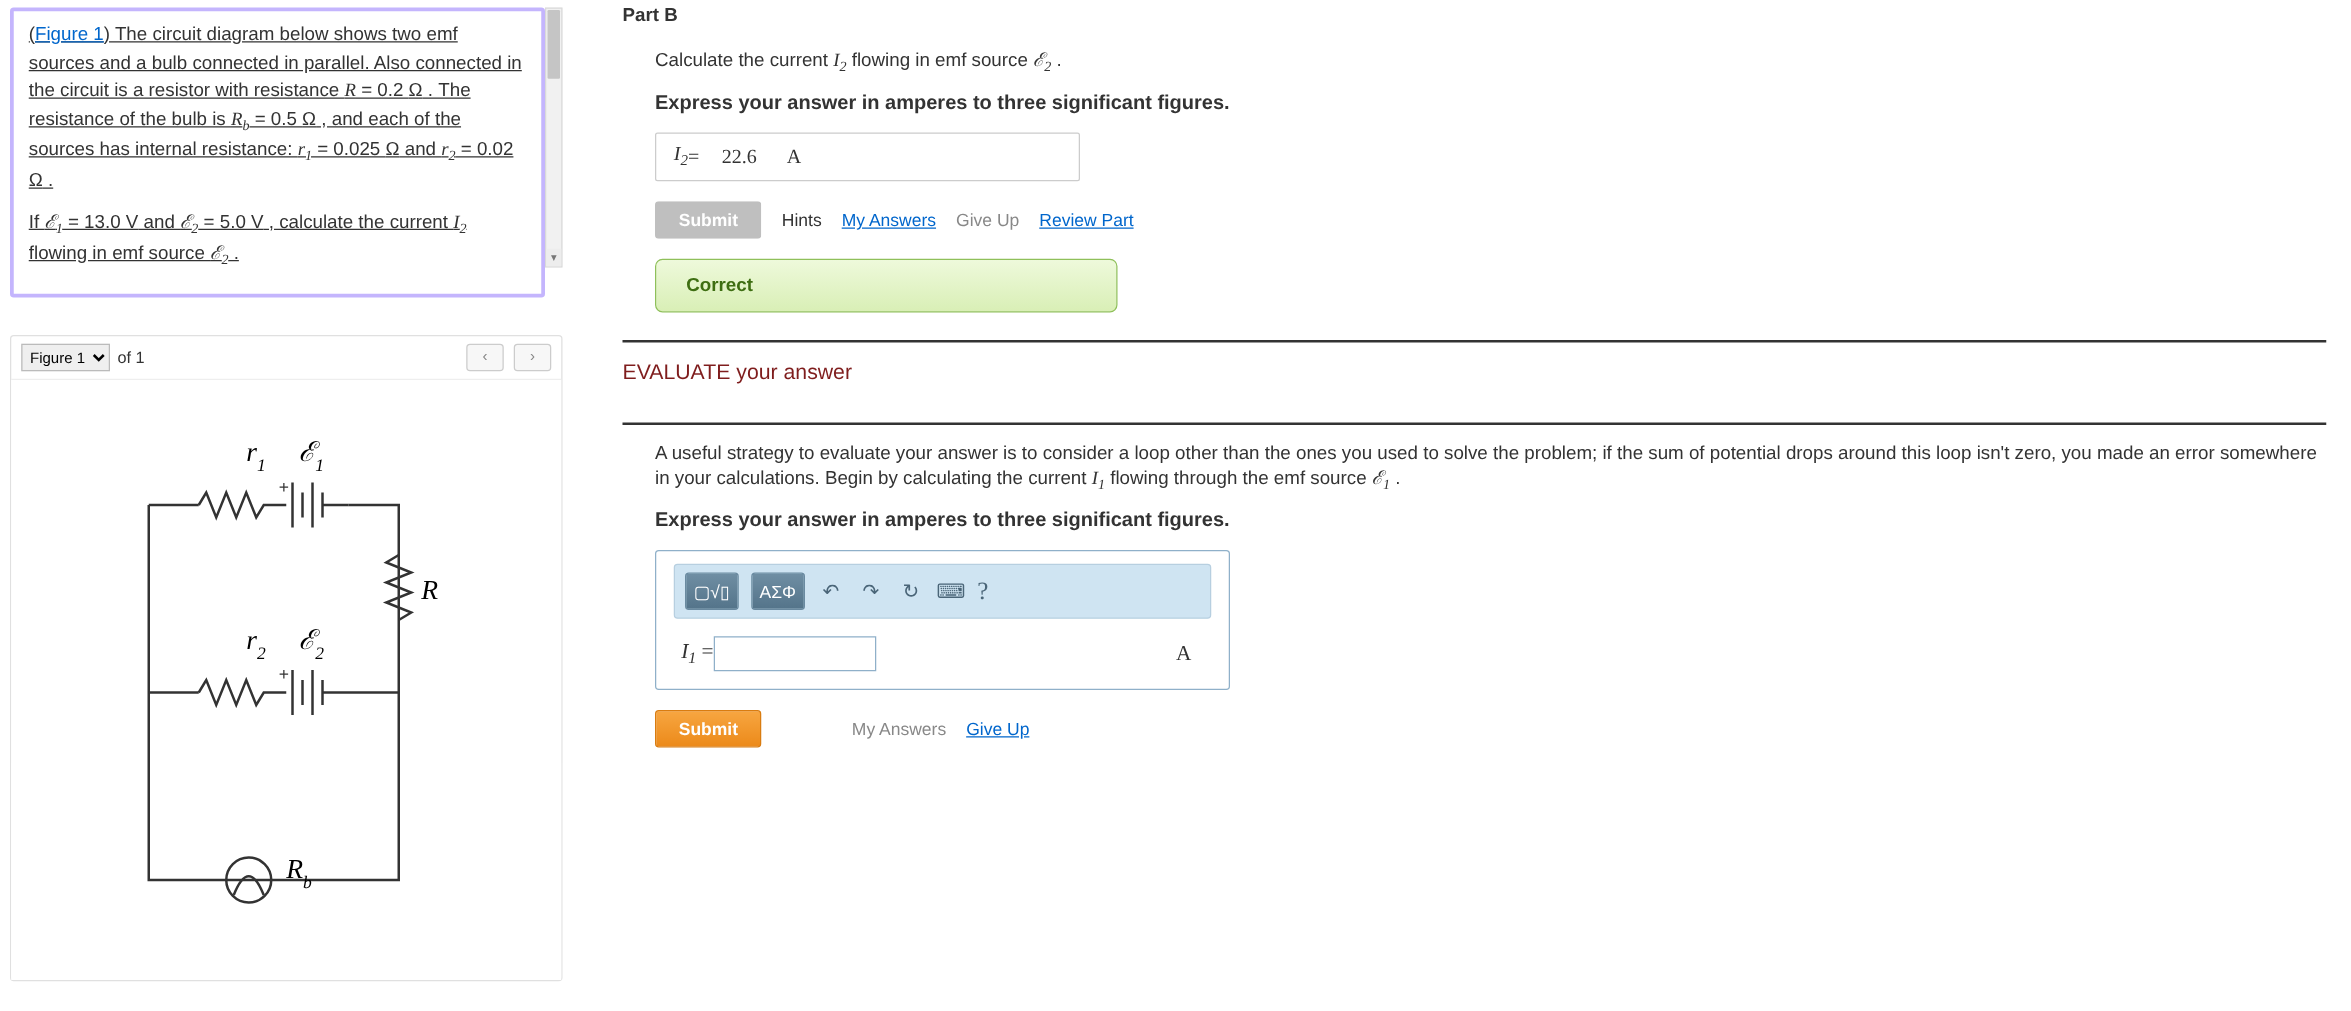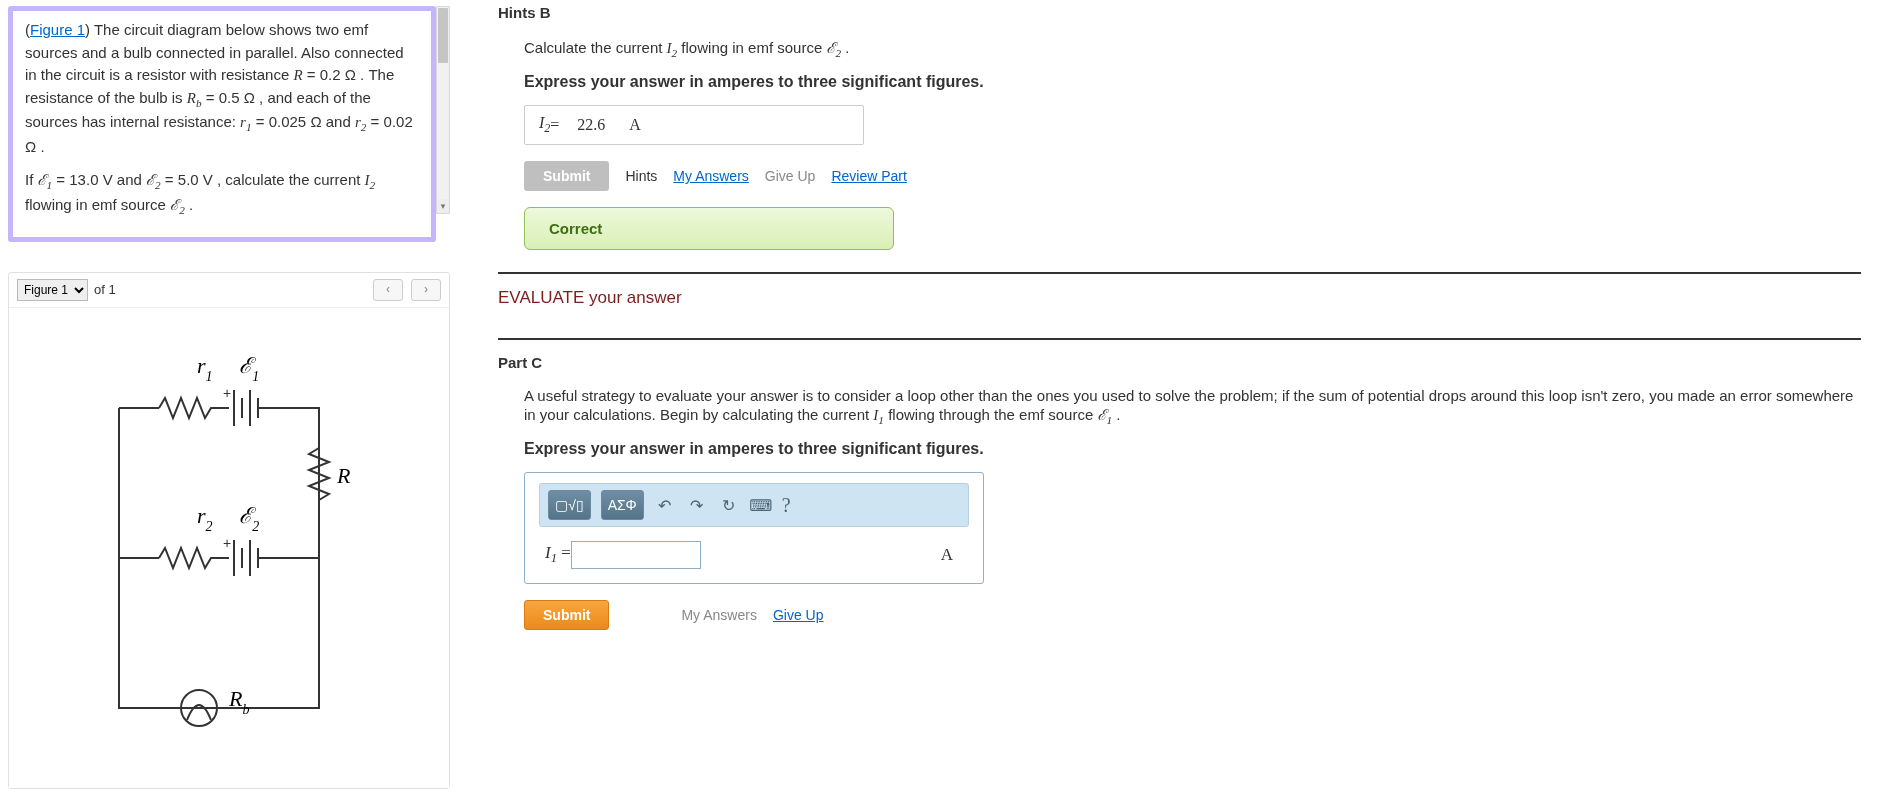--- a/index.html
+++ b/index.html
@@ -17,26 +17,27 @@
   }
   
   .left-col {
     width: 450px;
     flex: 0 0 450px;
     padding: 6px 0 0 8px;
     display: flex;
     flex-direction: column;
   }
   .problem-text {
-    border: 5px solid #c4b5fd;
+    border: 3px solid #c4b5fd;
     border-radius: 3px;
     padding: 8px 12px;
     line-height: 1.5;
     font-size: 15px;
     color: #333;
+    text-decoration: underline;
   }
   .problem-text a { color: #0066cc; text-decoration: underline; }
   .problem-text p { margin: 0 0 10px 0; }
   .var { font-style: italic; font-family: "Times New Roman", serif; }
   .scrollbar-stub {
     width: 14px;
     flex: 0 0 14px;
   }
   .left-top-row { display: flex; }
   .left-top-row .problem-text { flex: 1; }
@@ -286,21 +287,21 @@
           </g>
           <text x="150" y="378" font-family="Times New Roman" font-style="italic" font-size="22">R<tspan baseline-shift="sub" font-size="14">b</tspan></text>
         </svg>
       </div>
     </div>
   </div>
 
   <div class="divider"></div>
 
   <div class="right-col">
-    <div class="part-title">Hints B</div>
+    <div class="part-title">Part B</div>
     <p class="part-instruction">
       <span>Calculate the current </span><span class="var"><span>I</span><sub>2</sub></span><span> flowing in emf source </span><span class="var"><span>ℰ</span><sub>2</sub></span><span> .</span>
     </p>
     <p class="part-bold">Express your answer in amperes to three significant figures.</p>
 
     <div class="answer-b-box">
       <span class="var"><span>I</span><sub>2</sub></span><span class="eq"> = </span>
       <span class="val">22.6</span>&nbsp;&nbsp;
       <span class="unit">A</span>
     </div>
@@ -312,21 +313,20 @@
       <span class="txt-muted">Give Up</span>
       <span class="lnk">Review Part</span>
     </div>
 
     <div class="correct-box">Correct</div>
 
     <hr class="section">
     <div class="evaluate">EVALUATE your answer</div>
     <hr class="section">
 
-    <div class="part-title">Part C</div>
     <p class="part-instruction">
       <span>A useful strategy to evaluate your answer is to consider a loop other than the ones you used to solve the problem; if the sum of potential drops around this loop isn't zero, you made an error somewhere in your calculations. Begin by calculating the current </span><span class="var"><span>I</span><sub>1</sub></span><span> flowing through the emf source </span><span class="var"><span>ℰ</span><sub>1</sub></span><span> .</span>
     </p>
     <p class="part-bold">Express your answer in amperes to three significant figures.</p>
 
     <div class="inputzone">
       <div class="toolbar">
         <span class="tbtn">▢√▯</span>
         <span class="tbtn">ΑΣΦ</span>
         <span class="ticon">↶</span>

